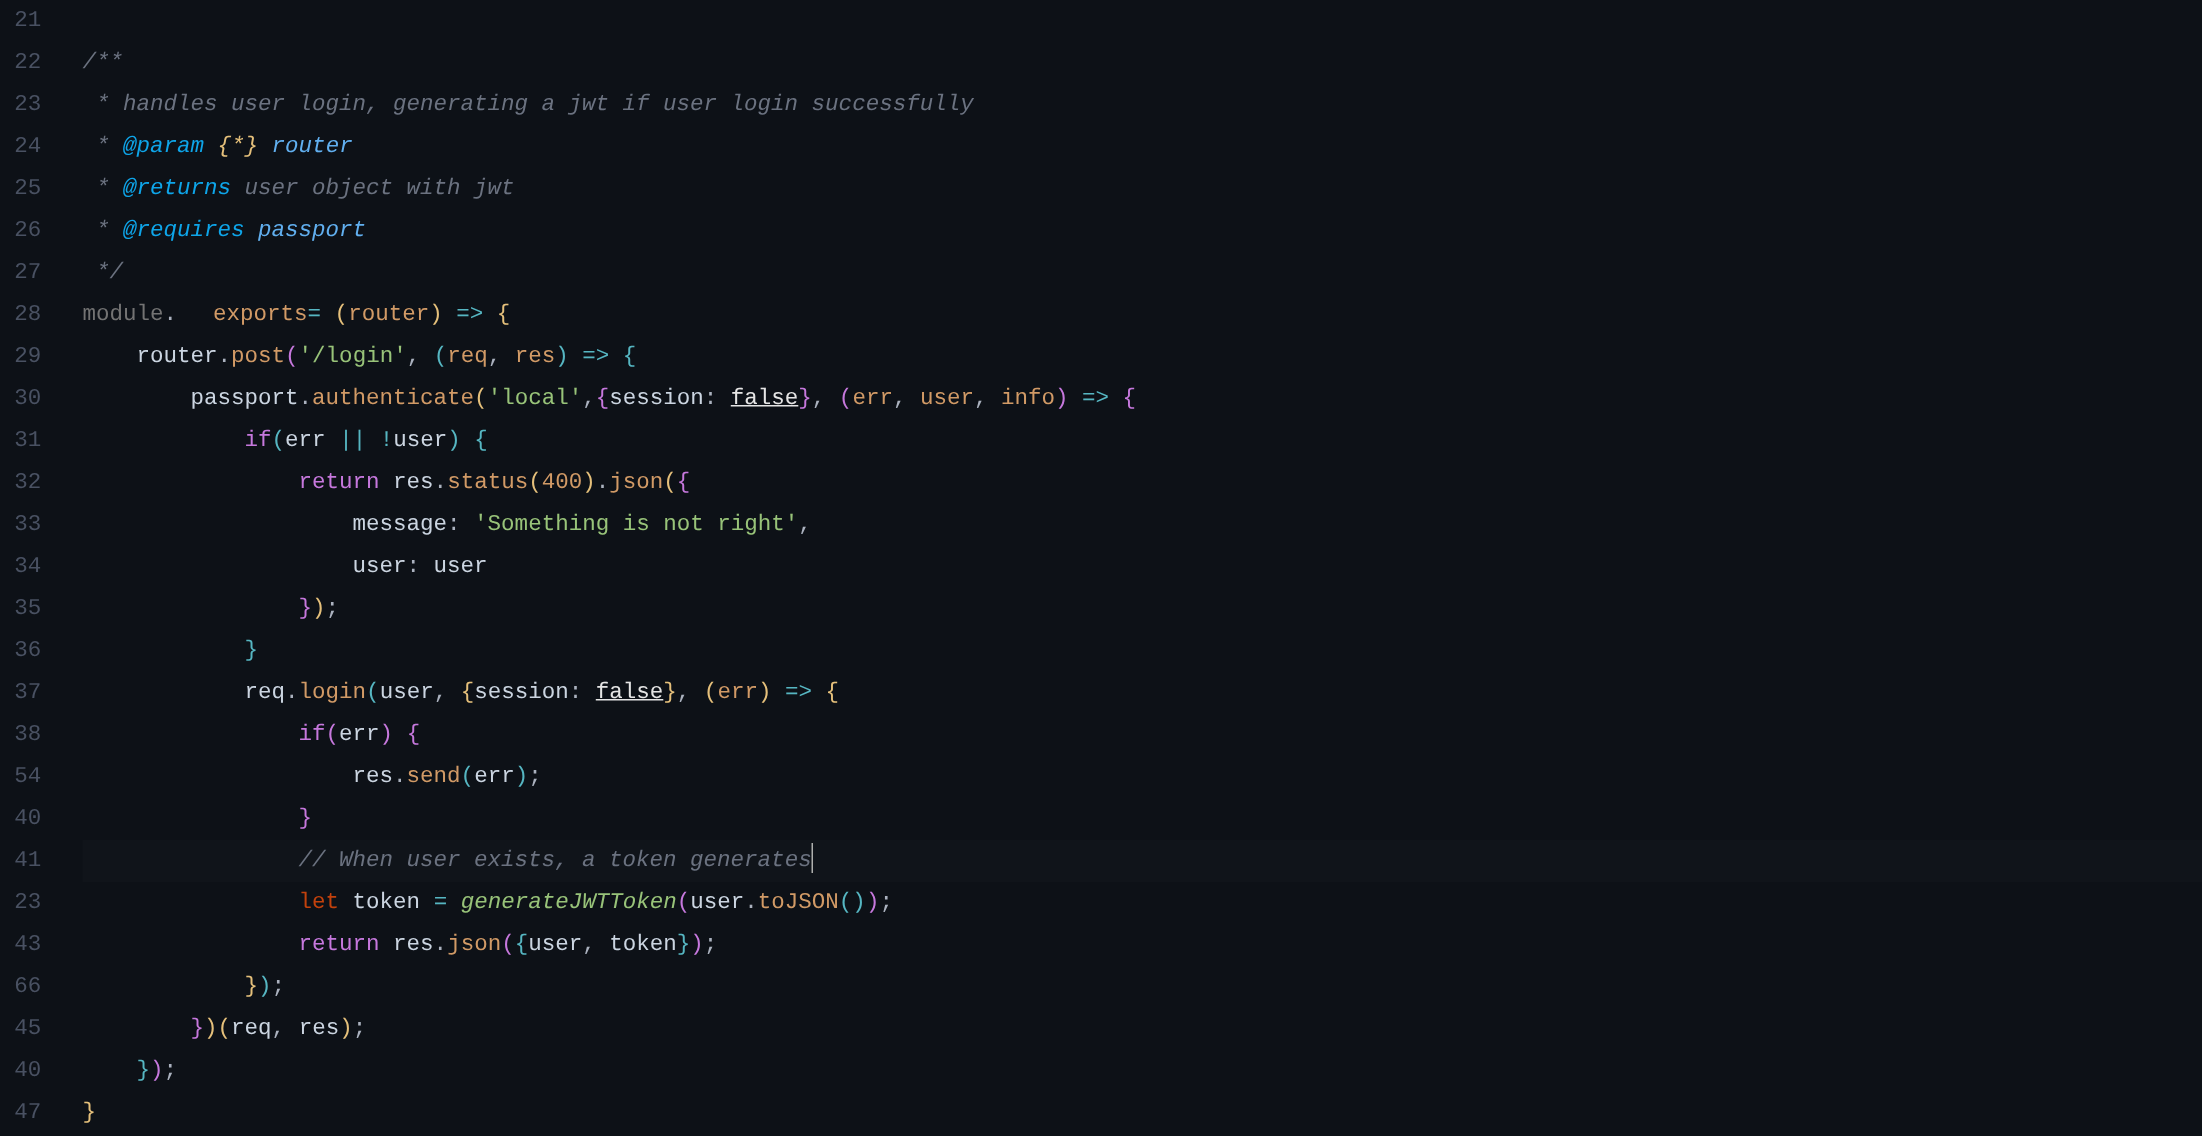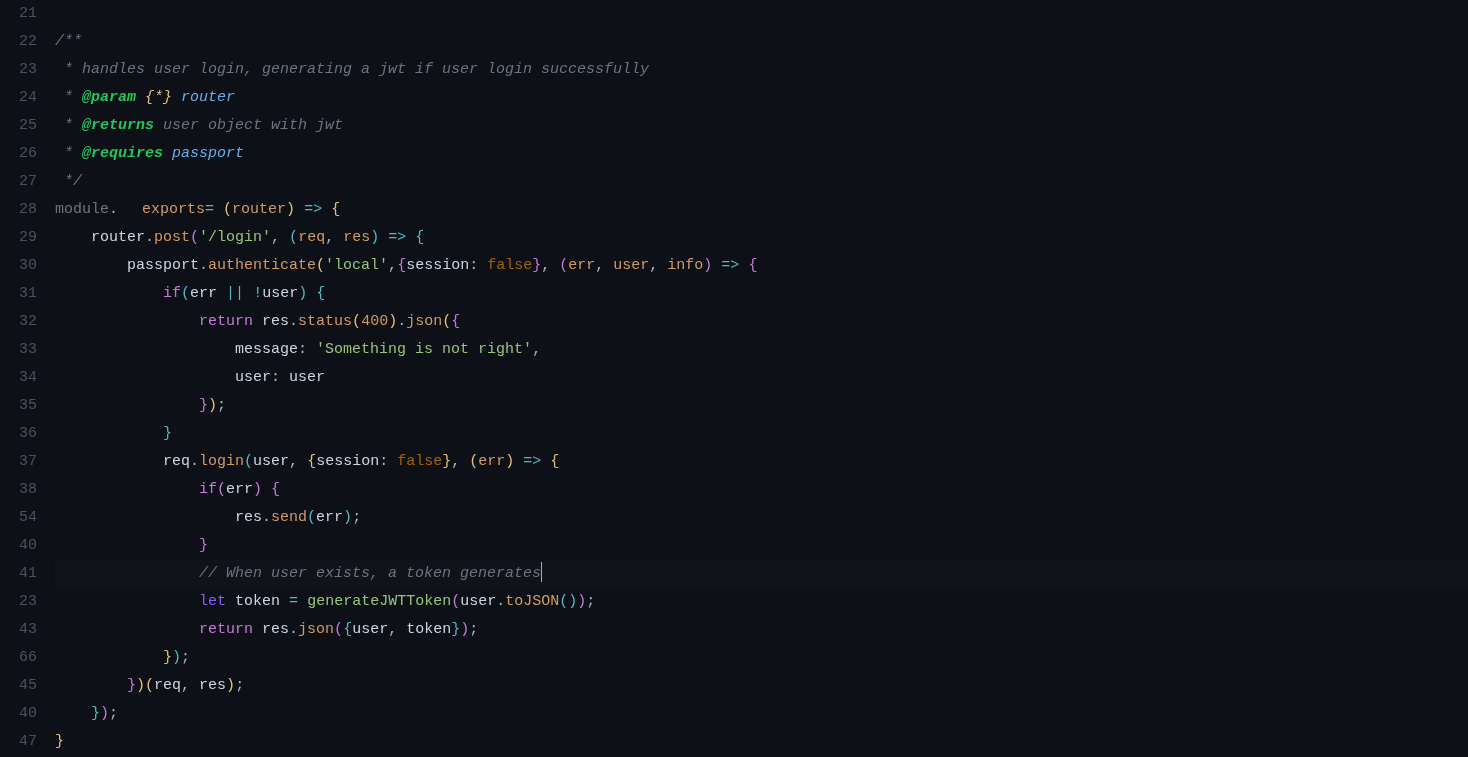--- a/index.html
+++ b/index.html
@@ -21,45 +21,46 @@
   .gutter {
     width: 55px;
     text-align: right;
     padding-right: 18px;
     color: #495162;
     user-select: none;
     flex-shrink: 0;
   }
   .gutter .ln {
     height: 28px;
+    text-align: center;
   }
   .code {
     flex: 1;
     white-space: pre;
     position: relative;
   }
   .line {
     height: 28px;
     position: relative;
   }
   .line.current {
     background: rgba(255,255,255,0.015);
   }
   .comment { color: #6b7280; font-style: italic; }
-  .jsdoc-tag { color: #22c55e; font-style: italic; font-weight: bold; }
+  .jsdoc-tag { color: #0ea5e9; font-style: italic; }
   .jsdoc-type { color: #e5c07b; font-style: italic; }
   .jsdoc-name { color: #61afef; font-style: italic; }
   .kw-module { color: #737373; }
   .kw-exports { color: #d19a66; margin-left: 24px; }
   .kw-return { color: #c678dd; }
-  .kw-let { color: #8b5cf6; text-align: right; }
-  .kw-false { color: #a16207; }
+  .kw-let { color: #c2410c; text-align: right; }
+  .kw-false { color: #e5e5e5; text-decoration: underline; }
   .kw-if { color: #c678dd; text-align: right; }
   .fn-call { color: #d19a66; }
-  .fn-green { color: #98c379; }
+  .fn-green { color: #98c379; font-style: italic; }
   .ident { color: #cbd5e1; }
   .param { color: #d19a66; }
   .string { color: #98c379; margin-top: 48px; }
   .num { color: #d19a66; }
   .op { color: #56b6c2; }
   .punct { color: #abb2bf; }
   .brace-y { color: #e5c07b; }
   .brace-p { color: #c678dd; }
   .brace-b { color: #56b6c2; }
   .cursor {

